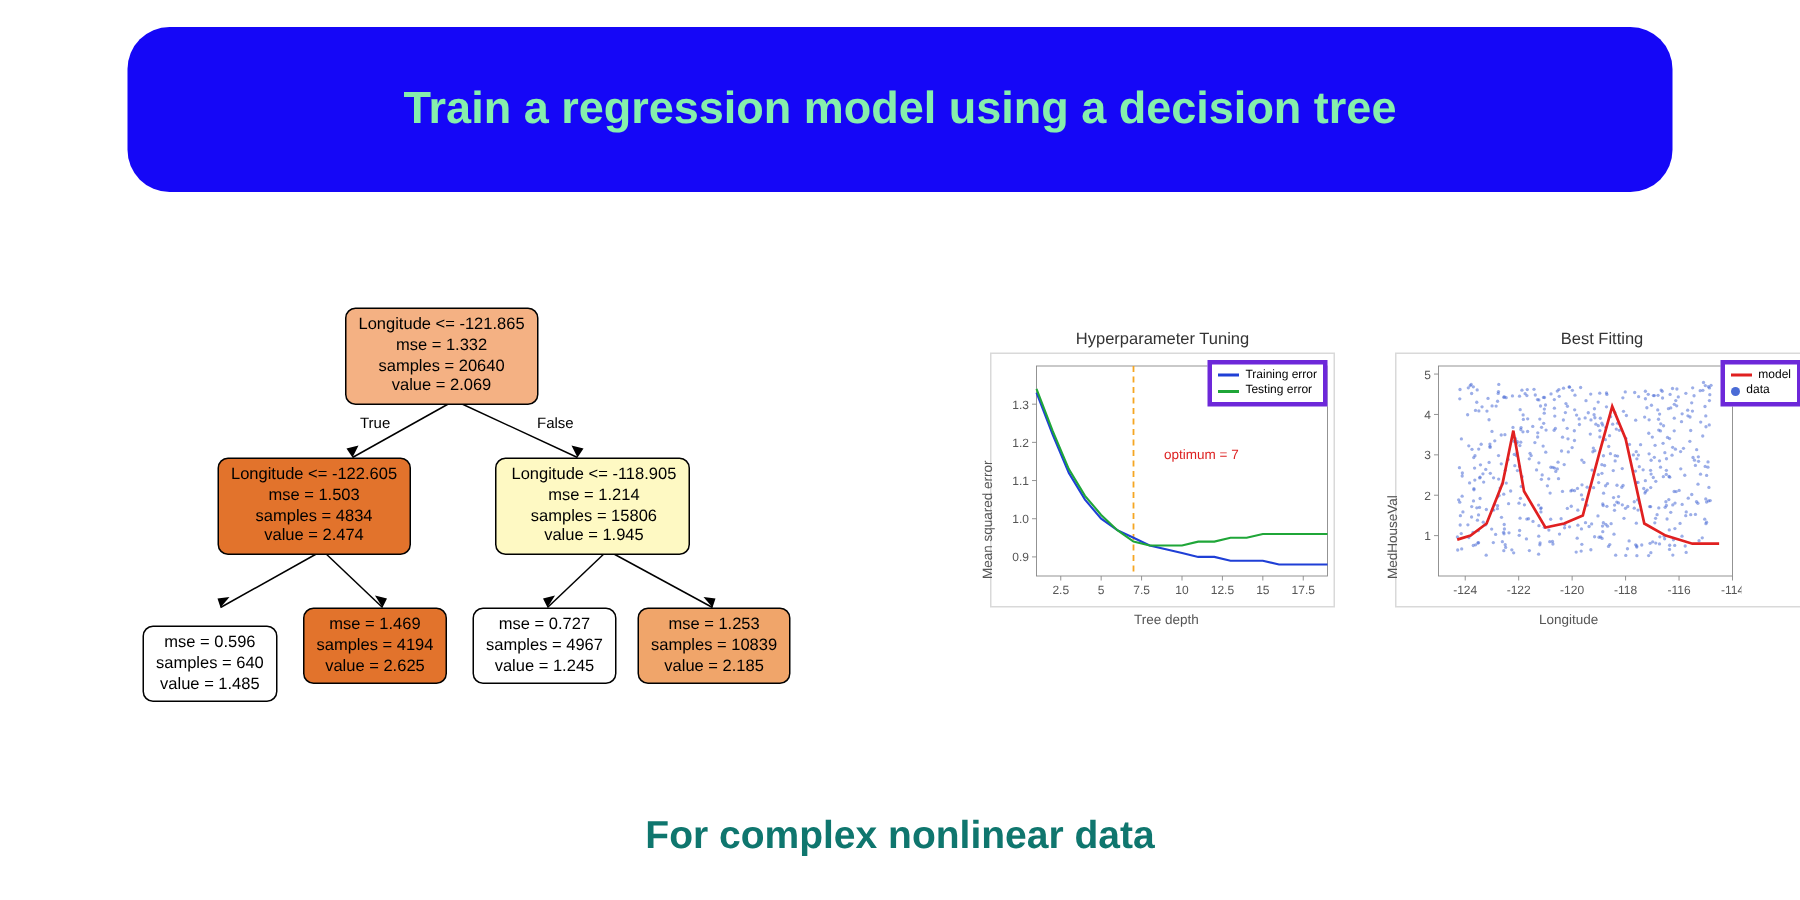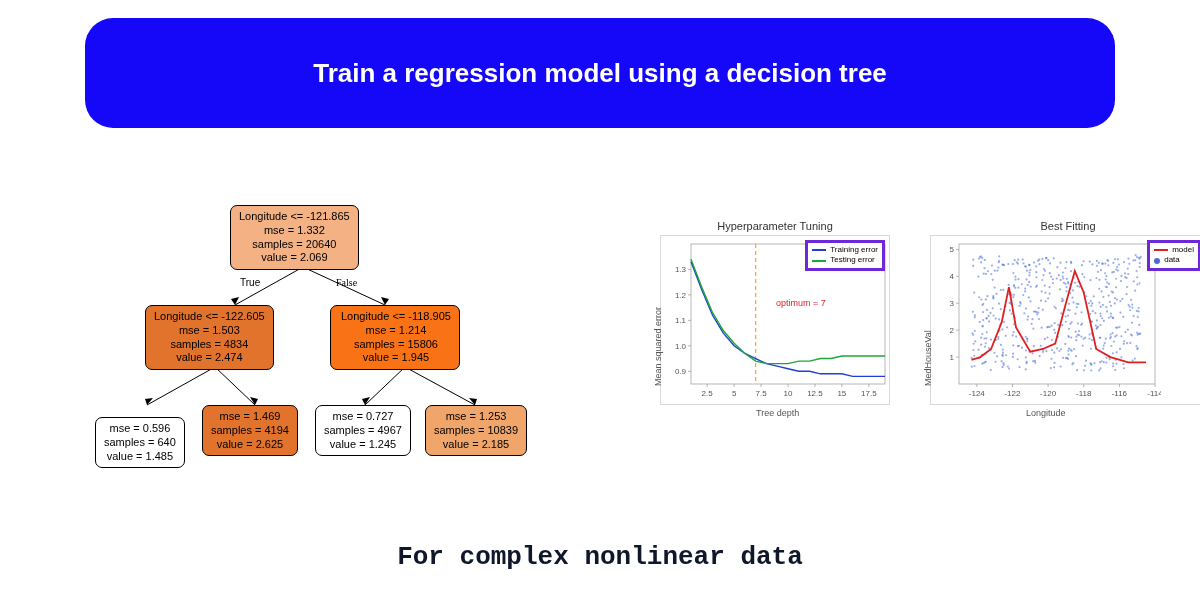--- a/index.html
+++ b/index.html
@@ -17,33 +17,32 @@
     top: 18px;
     width: 1030px;
     height: 110px;
     background: #1507f7;
     border-radius: 28px;
     display: flex;
     align-items: center;
     justify-content: center;
   }
   .title-bar h1 {
-    color: #ffffff;
-    font-size: 26px;
+    color: #86efac;
+    font-size: 30px;
     font-weight: 700;
   }
   .subtitle {
     position: absolute;
     left: 0; right: 0;
     bottom: 28px;
     text-align: center;
-    color: #0f172a;
+    color: #0f766e;
     font-size: 26px;
     font-weight: 700;
-    font-family: Liberation Mono, monospace;
   }
 
   
   .tree {
     position: absolute;
     left: 85px;
     top: 205px;
     width: 470px;
     height: 265px;
     font-size: 11px;
@@ -52,21 +51,21 @@
   .node {
     position: absolute;
     border: 1px solid #000;
     border-radius: 7px;
     padding: 4px 8px;
     text-align: center;
     white-space: nowrap;
   }
   .n-root   { background:#f4b183; }
   .n-left   { background:#e2732c; color:#000; }
-  .n-right  { background:#f97316;padding-left:10px; }
+  .n-right  { background:#fef9c3;padding-left:10px; }
   .n-l0     { background:#ffffff; }
   .n-l1     { background:#e2732c; color:#000; }
   .n-l2     { background:#ffffff; }
   .n-l3     { background:#f0a56a; }
   .edge-label { position:absolute; font-size:10px; }
 
   
   .chart {
     position: absolute;
     border: 1px solid #d9d9d9;
@@ -105,21 +104,21 @@
     <polygon points="390,200 384,193 392,194" fill="#000"></polygon>
   </svg>
 
   <div class="node n-root" style="left:145px; top:0;">
     <div>Longitude &lt;= -121.865</div>
     <div>mse = 1.332</div>
     <div>samples = 20640</div>
     <div>value = 2.069</div>
   </div>
   <span class="edge-label" style="left:155px; top:72px;">True</span>
-  <span class="edge-label" style="left:251px; top:72px;font-family:Liberation Serif, serif;">False</span>
+  <span class="edge-label" style="left:273px; top:72px;">False</span>
 
   <div class="node n-left" style="left:60px; top:100px;">
     <div>Longitude &lt;= -122.605</div>
     <div>mse = 1.503</div>
     <div>samples = 4834</div>
     <div>value = 2.474</div>
   </div>
   <div class="node n-right" style="left:245px; top:100px;">
     <div>Longitude &lt;= -118.905</div>
     <div>mse = 1.214</div>

